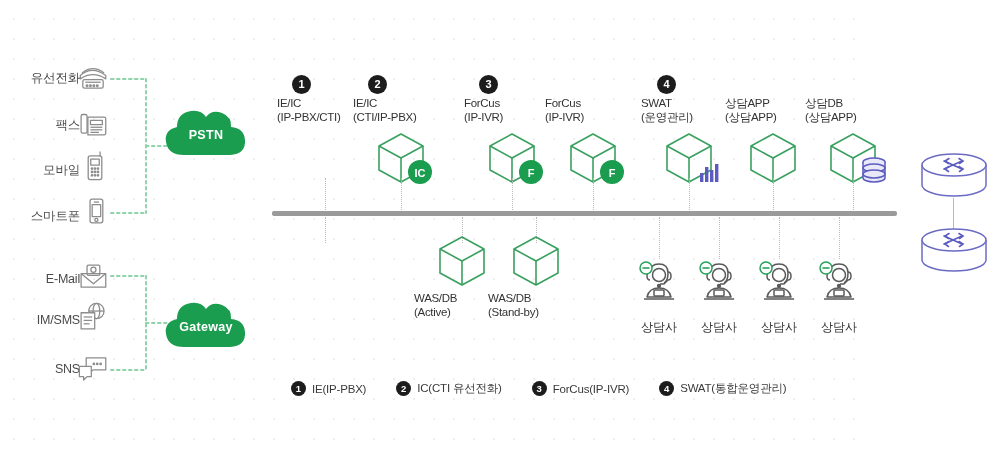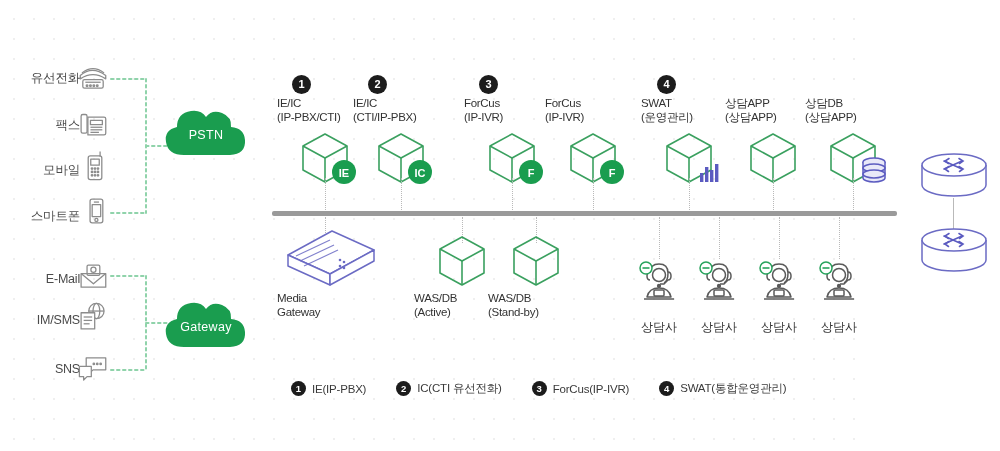--- a/index.html
+++ b/index.html
@@ -22,21 +22,21 @@
   .ch-label{
     position:absolute;width:78px;text-align:right;
     font-size:12.5px;color:#4a4a4a;letter-spacing:-0.2px;
   }
   .ch-icon{position:absolute;width:34px;height:34px;}
 
   
   .cloud{position:absolute;}
   .cloud-txt{
     position:absolute;width:100%;text-align:center;
-    color:#fff;font-size:12.5px;font-weight:normal;letter-spacing:.3px;
+    color:#fff;font-size:12.5px;font-weight:bold;letter-spacing:.3px;
   }
 
   
   .bus{position:absolute;}
 
   
   .node{position:absolute;width:96px;}
   .node-cap{
     font-size:11.5px;color:#333;line-height:13.5px;letter-spacing:-0.3px;
     white-space:pre-line;
@@ -198,31 +198,20 @@
   </div>
 
   <div class="numbadge" style="left:292px;top:75px;">1</div>
   <div class="numbadge" style="left:368px;top:75px;">2</div>
   <div class="numbadge" style="left:479px;top:75px;">3</div>
   <div class="numbadge" style="left:657px;top:75px;">4</div>
 
   <div class="node" style="left:277px;top:97px;">
     <div class="node-cap">IE/IC</div>
     <div class="node-cap">(IP-PBX/CTI)</div>
-    <div class="node-art">
-      <svg width="96" height="62" viewBox="0 0 96 62" style="position:absolute;left:0;top:0;">
-        <g stroke="#3aa05f" stroke-width="1.6" fill="none" stroke-linejoin="round">
-          <path d="M48 5 L70 17 L70 41 L48 53 L26 41 L26 17 Z"></path>
-          <path d="M26 17 L48 29 L70 17"></path>
-          <path d="M48 29 L48 53"></path>
-        </g>
-        <circle cx="67" cy="43" r="12" fill="#1a9d4f"></circle>
-        <text x="67" y="47.5" text-anchor="middle" font-size="11" font-weight="bold" fill="#fff" font-family="Liberation Sans, sans-serif">IE</text>
-      </svg>
-    </div>
   </div>
 
   <div class="node" style="left:353px;top:97px;">
     <div class="node-cap">IE/IC</div>
     <div class="node-cap">(CTI/IP-PBX)</div>
     <div class="node-art">
       <svg width="96" height="62" viewBox="0 0 96 62" style="position:absolute;left:0;top:0;">
         <g stroke="#3aa05f" stroke-width="1.6" fill="none" stroke-linejoin="round">
           <path d="M48 5 L70 17 L70 41 L48 53 L26 41 L26 17 Z"></path>
           <path d="M26 17 L48 29 L70 17"></path>
@@ -331,44 +320,20 @@
   <div class="backbone" style="left:272px;top:211px;width:625px;height:5px;"></div>
 
   <div class="vdot" style="left:325px;top:217px;height:26px;"></div>
   <div class="vdot" style="left:462px;top:217px;height:26px;"></div>
   <div class="vdot" style="left:536px;top:217px;height:26px;"></div>
   <div class="vdot" style="left:659px;top:217px;height:42px;"></div>
   <div class="vdot" style="left:719px;top:217px;height:42px;"></div>
   <div class="vdot" style="left:779px;top:217px;height:42px;"></div>
   <div class="vdot" style="left:839px;top:217px;height:42px;"></div>
 
-  <div class="node" style="left:277px;top:228px;width:96px;">
-    <div class="node-art" style="height:64px;margin-top:0;">
-      <svg width="110" height="64" viewBox="0 0 110 64" style="position:absolute;left:-7px;top:0;">
-        <g stroke="#6b6bc4" stroke-width="1.5" fill="#ffffff" stroke-linejoin="round">
-          <path d="M18 27 L62 3 L104 22 L60 46 Z"></path>
-          <path d="M18 27 L18 38 L60 57 L60 46 Z"></path>
-          <path d="M60 46 L60 57 L104 33 L104 22 Z"></path>
-        </g>
-        <g stroke="#6b6bc4" stroke-width="1.1" fill="none" opacity="0.85">
-          <path d="M26 28 L60 12"></path>
-          <path d="M30 33 L64 17"></path>
-          <path d="M34 38 L68 22"></path>
-        </g>
-        <g fill="#6b6bc4">
-          <circle cx="70" cy="32" r="1.3"></circle>
-            <circle cx="74" cy="34" r="1.3"></circle>
-          <circle cx="70" cy="38" r="1.3"></circle>
-            <circle cx="74" cy="40" r="1.3"></circle>
-        </g>
-      </svg>
-    </div>
-    <div class="node-cap">Media</div>
-    <div class="node-cap">Gateway</div>
-  </div>
 
   <div class="node" style="left:414px;top:232px;">
     <div class="node-art" style="height:60px;margin-top:0;">
       <svg width="96" height="60" viewBox="0 0 96 60" style="position:absolute;left:0;top:0;">
         <g stroke="#3aa05f" stroke-width="1.6" fill="none" stroke-linejoin="round">
           <path d="M48 5 L70 17 L70 41 L48 53 L26 41 L26 17 Z"></path>
           <path d="M26 17 L48 29 L70 17"></path>
           <path d="M48 29 L48 53"></path>
         </g>
       </svg>

